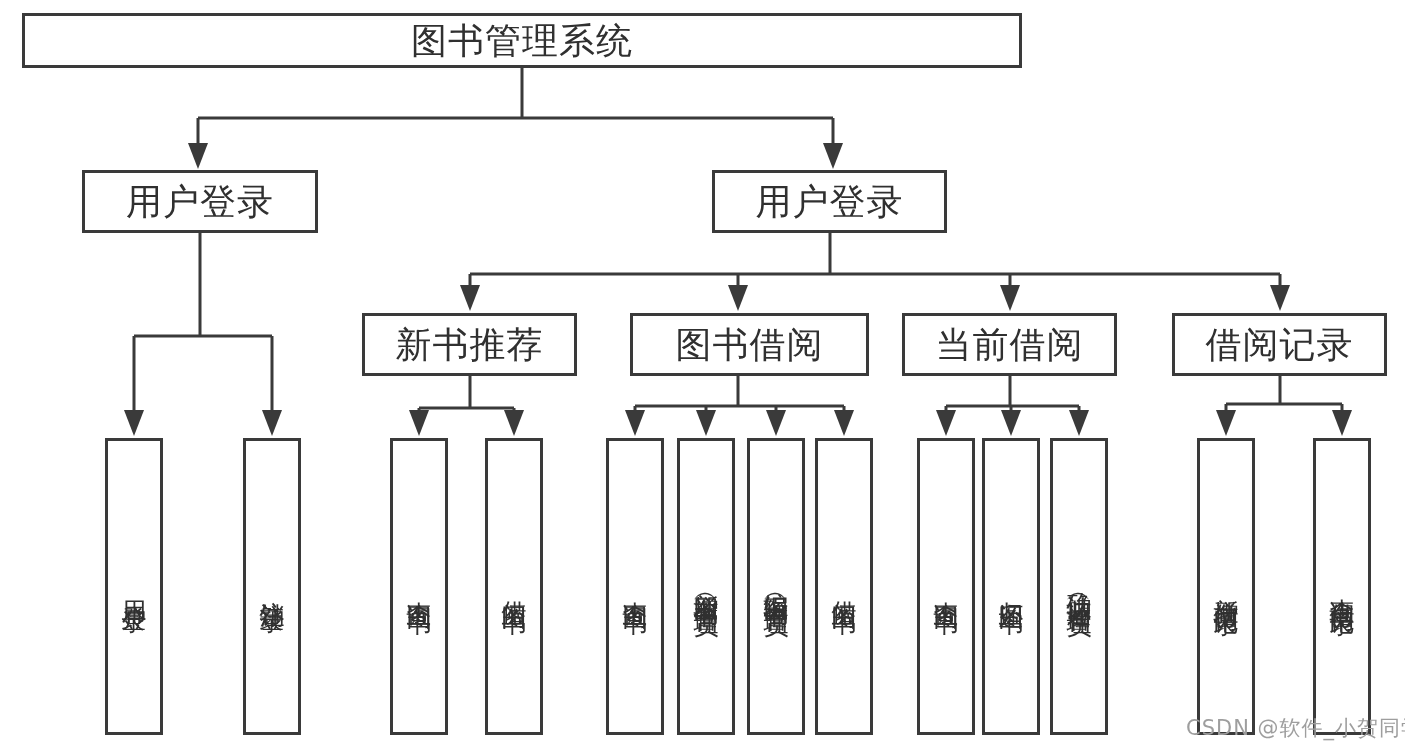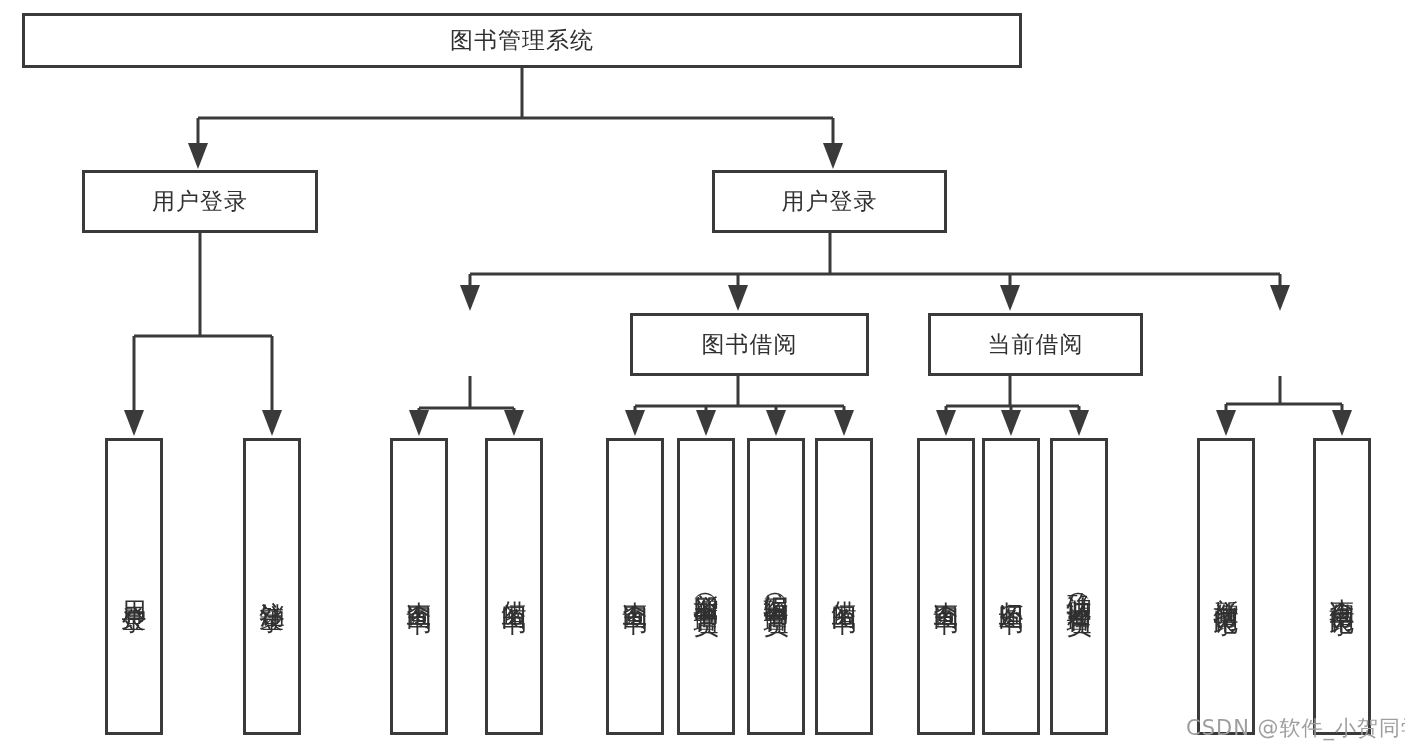--- a/index.html
+++ b/index.html
@@ -6,21 +6,21 @@
   #canvas{
     position:relative;width:1405px;height:747px;background:#ffffff;overflow:hidden;
     font-family:"DejaVu Sans","Liberation Sans",sans-serif;color:#303030;
   }
   #wires{position:absolute;left:0;top:0;z-index:1;}
   .box{
     position:absolute;box-sizing:border-box;background:#ffffff;
     border:3px solid #3a3a3a;display:flex;align-items:center;justify-content:center;
     z-index:2;text-align:center;
   }
-  .h{font-size:23px;letter-spacing:1px;line-height:1.1;}
+  .h{font-size:36px;letter-spacing:1px;line-height:1.1;}
   .v{
     writing-mode:vertical-rl;font-size:25px;letter-spacing:3px;line-height:1.0;
     padding:6px 0;
   }
   #watermark{
     position:absolute;left:1186px;top:714px;z-index:5;
     font-size:21px;letter-spacing:1px;color:#9e9e9e;white-space:nowrap;
   }
 </style>
 </head>
@@ -66,22 +66,24 @@
       <polygon points="1216,410 1236,410 1226,436"></polygon>
       <polygon points="1332,410 1352,410 1342,436"></polygon>
     </g>
   </svg>
 
   <div class="box h" style="left:22px;top:13px;width:1000px;height:55px">图书管理系统</div>
 
   <div class="box h" style="left:82px;top:170px;width:236px;height:63px">用户登录</div>
   <div class="box h" style="left:712px;top:170px;width:235px;height:63px">用户登录</div>
 
+  <div class="box h" style="left:362px;top:313px;width:215px;height:63px">新书推荐</div>
   <div class="box h" style="left:630px;top:313px;width:239px;height:63px">图书借阅</div>
-  <div class="box h" style="left:928px;top:313px;width:215px;height:63px">当前借阅</div>
+  <div class="box h" style="left:902px;top:313px;width:215px;height:63px">当前借阅</div>
+  <div class="box h" style="left:1172px;top:313px;width:215px;height:63px">借阅记录</div>
 
   <div class="box v" style="left:105px;top:438px;width:58px;height:297px">用户登录</div>
   <div class="box v" style="left:243px;top:438px;width:58px;height:297px">注销登录</div>
   <div class="box v" style="left:390px;top:438px;width:58px;height:297px">查询图书</div>
   <div class="box v" style="left:485px;top:438px;width:58px;height:297px">借阅图书</div>
   <div class="box v" style="left:606px;top:438px;width:58px;height:297px">查询图书</div>
   <div class="box v" style="left:677px;top:438px;width:58px;height:297px">新增图书（管理员）</div>
   <div class="box v" style="left:747px;top:438px;width:58px;height:297px">编辑图书（管理员）</div>
   <div class="box v" style="left:815px;top:438px;width:58px;height:297px">借阅图书</div>
   <div class="box v" style="left:917px;top:438px;width:58px;height:297px">查询图书</div>

